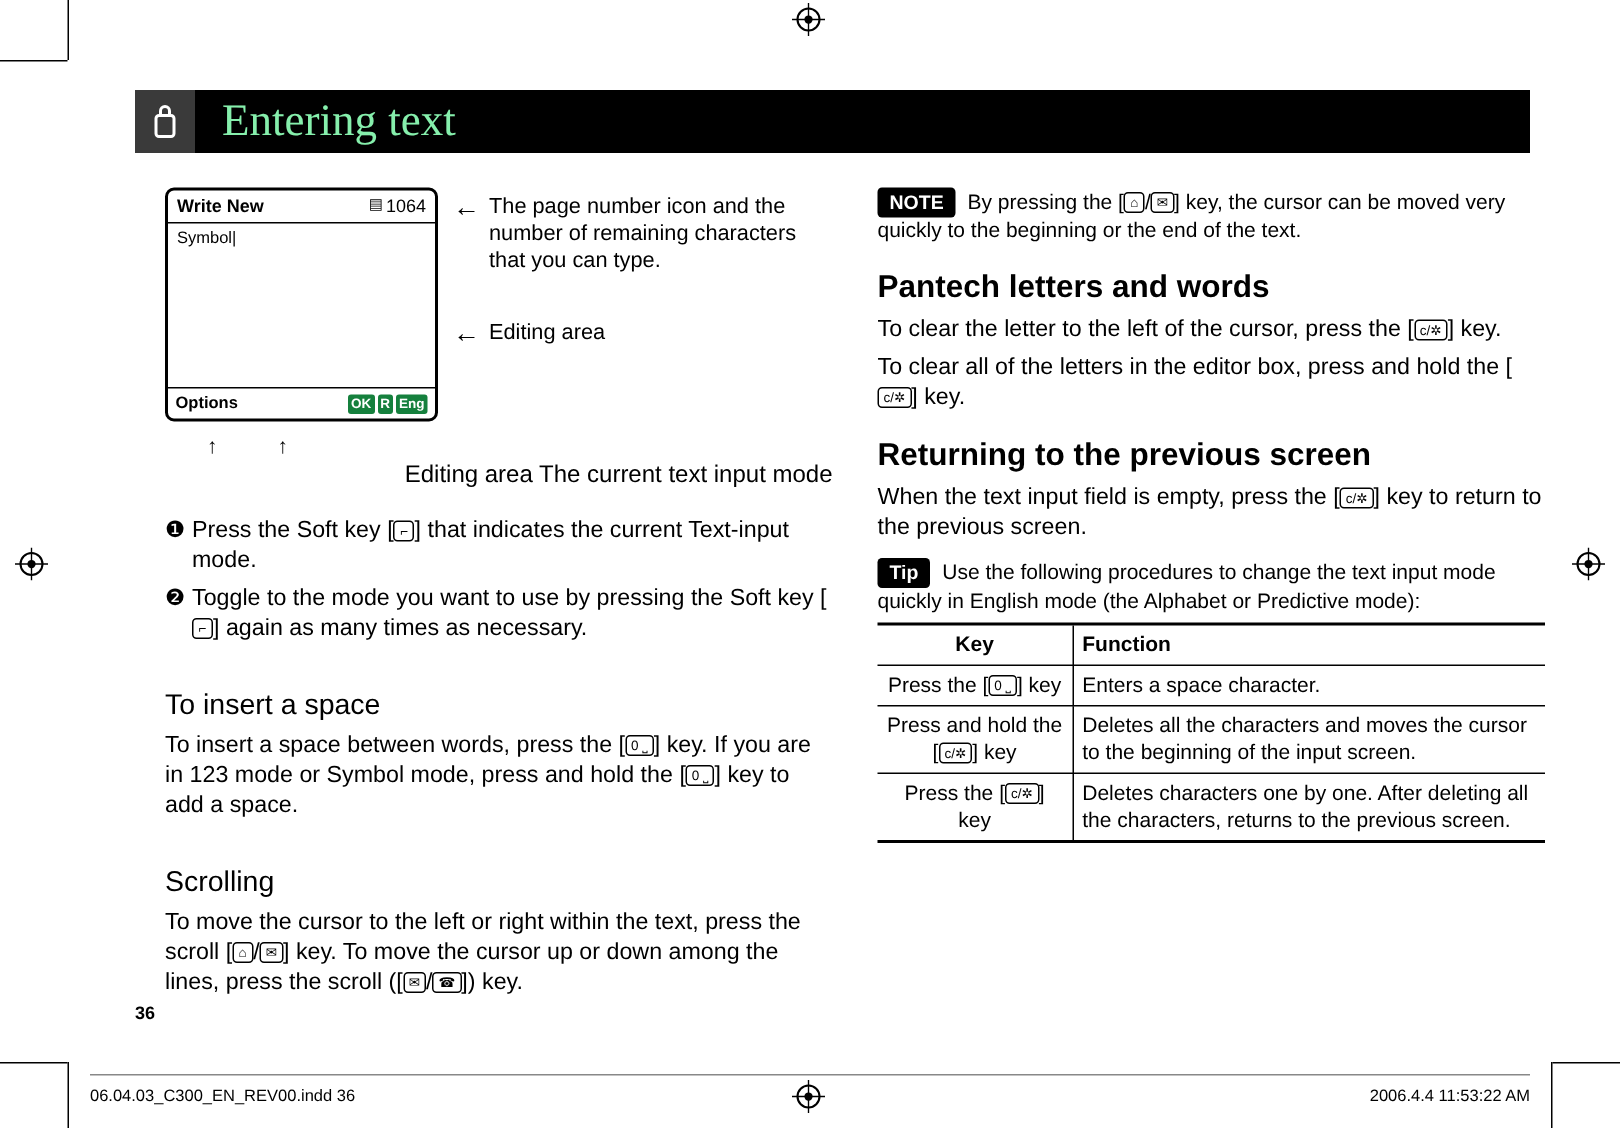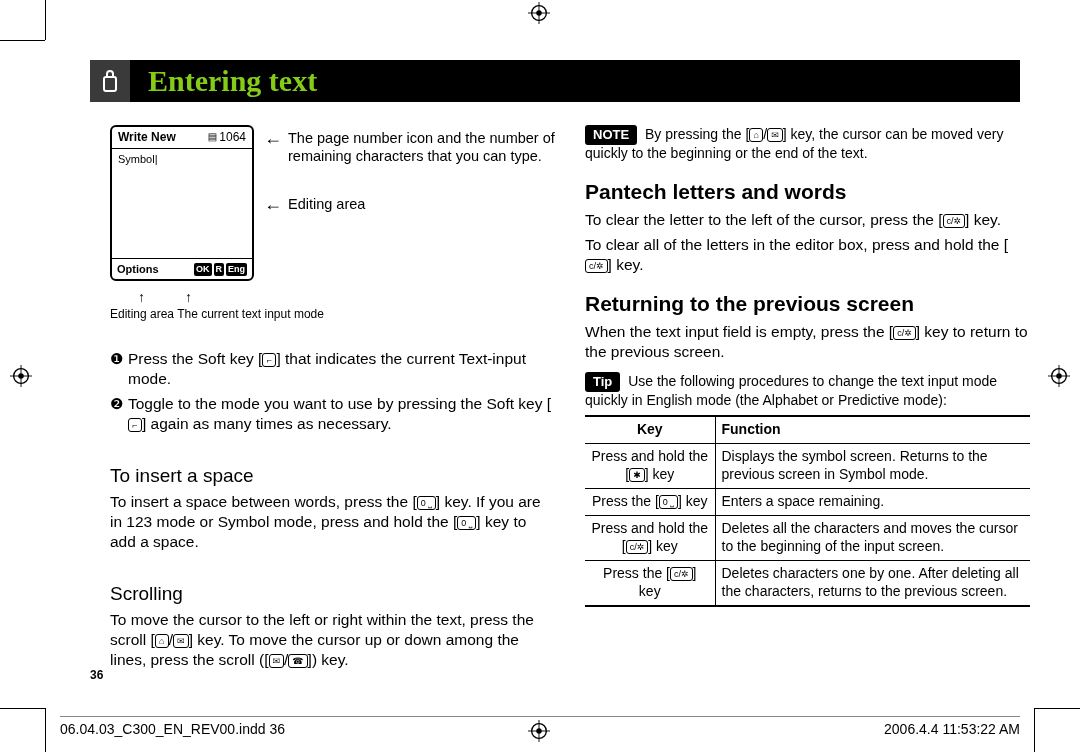--- a/index.html
+++ b/index.html
@@ -29,42 +29,42 @@
     align-items: center;
   }
   .header-tab {
     width: 40px; height: 42px;
     background: #3a3a3a;
     display: flex;
     align-items: center;
     justify-content: center;
   }
   .header-title {
-    color: #84cc16;
+    color: #86efac;
     font-family: "Times New Roman", serif;
     font-size: 30px;
-    font-weight: bold;
+    font-weight: normal;
     margin-left: 18px;
   }
   .columns {
     position: absolute;
     top: 85px;
     left: 50px;
     width: 920px;
     display: flex;
     gap: 30px;
   }
   .col { width: 445px; font-size: 15.5px; line-height: 1.28; color: #000; }
   .phone-diagram {
     display: flex;
     align-items: flex-start;
     margin-bottom: 8px;
   }
   .phone-screen {
-    width: 144px;
+    width: 182px;
     border: 2px solid #000;
     border-radius: 6px;
     background: #fff;
     flex-shrink: 0;
   }
   .phone-top {
     border-bottom: 1px solid #000;
     display: flex;
     justify-content: space-between;
     padding: 3px 6px;
@@ -82,31 +82,31 @@
   .phone-bottom {
     display: flex;
     justify-content: space-between;
     align-items: center;
     padding: 3px 5px;
     font-size: 11px;
     font-weight: bold;
     gap: 19px;
   }
   .ok-box, .r-box, .eng-box {
-    background: #000000;
+    background: #15803d;
     color: #fff;
     font-size: 9px;
     padding: 1px 2px;
     border-radius: 2px;
   }
   .arrow-label { font-size: 14.5px; line-height: 1.25; }
   .arrow-row { display: flex; align-items: flex-start; margin-top: 4px; }
   .arrow-left { margin-right: 6px; font-size: 18px; line-height: 1; }
   .down-arrows { display: flex; gap: 40px; font-size: 14px; margin-left: 28px; margin-top: 2px; }
-  .below-labels { font-size: 12px; margin-left: 0; margin-bottom: 26px; }
+  .below-labels { font-size: 16px; margin-left: 0; margin-bottom: 16px; text-align: right; }
   .numlist { display: flex; margin-top: 6px; }
   .circled { flex-shrink: 0; width: 18px; font-size: 15px; }
   .sub-h {
     font-weight: normal;
     font-size: 19px;
     margin-top: 30px;
     margin-bottom: 4px;
   }
   .main-h {
     font-weight: bold;
@@ -163,21 +163,21 @@
     font-size: 12px;
     font-weight: bold;
   }
   .footer {
     position: absolute;
     left: 60px;
     bottom: 15px;
     width: 960px;
     display: flex;
     justify-content: space-between;
-    font-size: 14px;
+    font-size: 11px;
     color: #000;
   }
   .footer-line {
     position: absolute;
     left: 60px;
     bottom: 35px;
     width: 960px;
     height: 1px;
     background: #888;
   }
@@ -312,26 +312,22 @@
         <span>Use the following procedures to change the text input mode quickly in English mode (the Alphabet or Predictive mode):</span>
       </div>
 
       <table class="key-table">
         <tbody>
             <tr>
           <th>Key</th>
           <th>Function</th>
         </tr>
         <tr>
-          <td>Press and hold the [<span class="keycap">✱</span>] key</td>
-          <td>Displays the symbol screen. Returns to the previous screen in Symbol mode.</td>
-        </tr>
-        <tr>
           <td>Press the [<span class="keycap">0 ⎵</span>] key</td>
-          <td>Enters a space remaining.</td>
+          <td>Enters a space character.</td>
         </tr>
         <tr>
           <td>Press and hold the [<span class="keycap">c/✲</span>] key</td>
           <td>Deletes all the characters and moves the cursor to the beginning of the input screen.</td>
         </tr>
         <tr>
           <td>Press the [<span class="keycap">c/✲</span>] key</td>
           <td>Deletes characters one by one. After deleting all the characters, returns to the previous screen.</td>
         </tr>
       </tbody>

